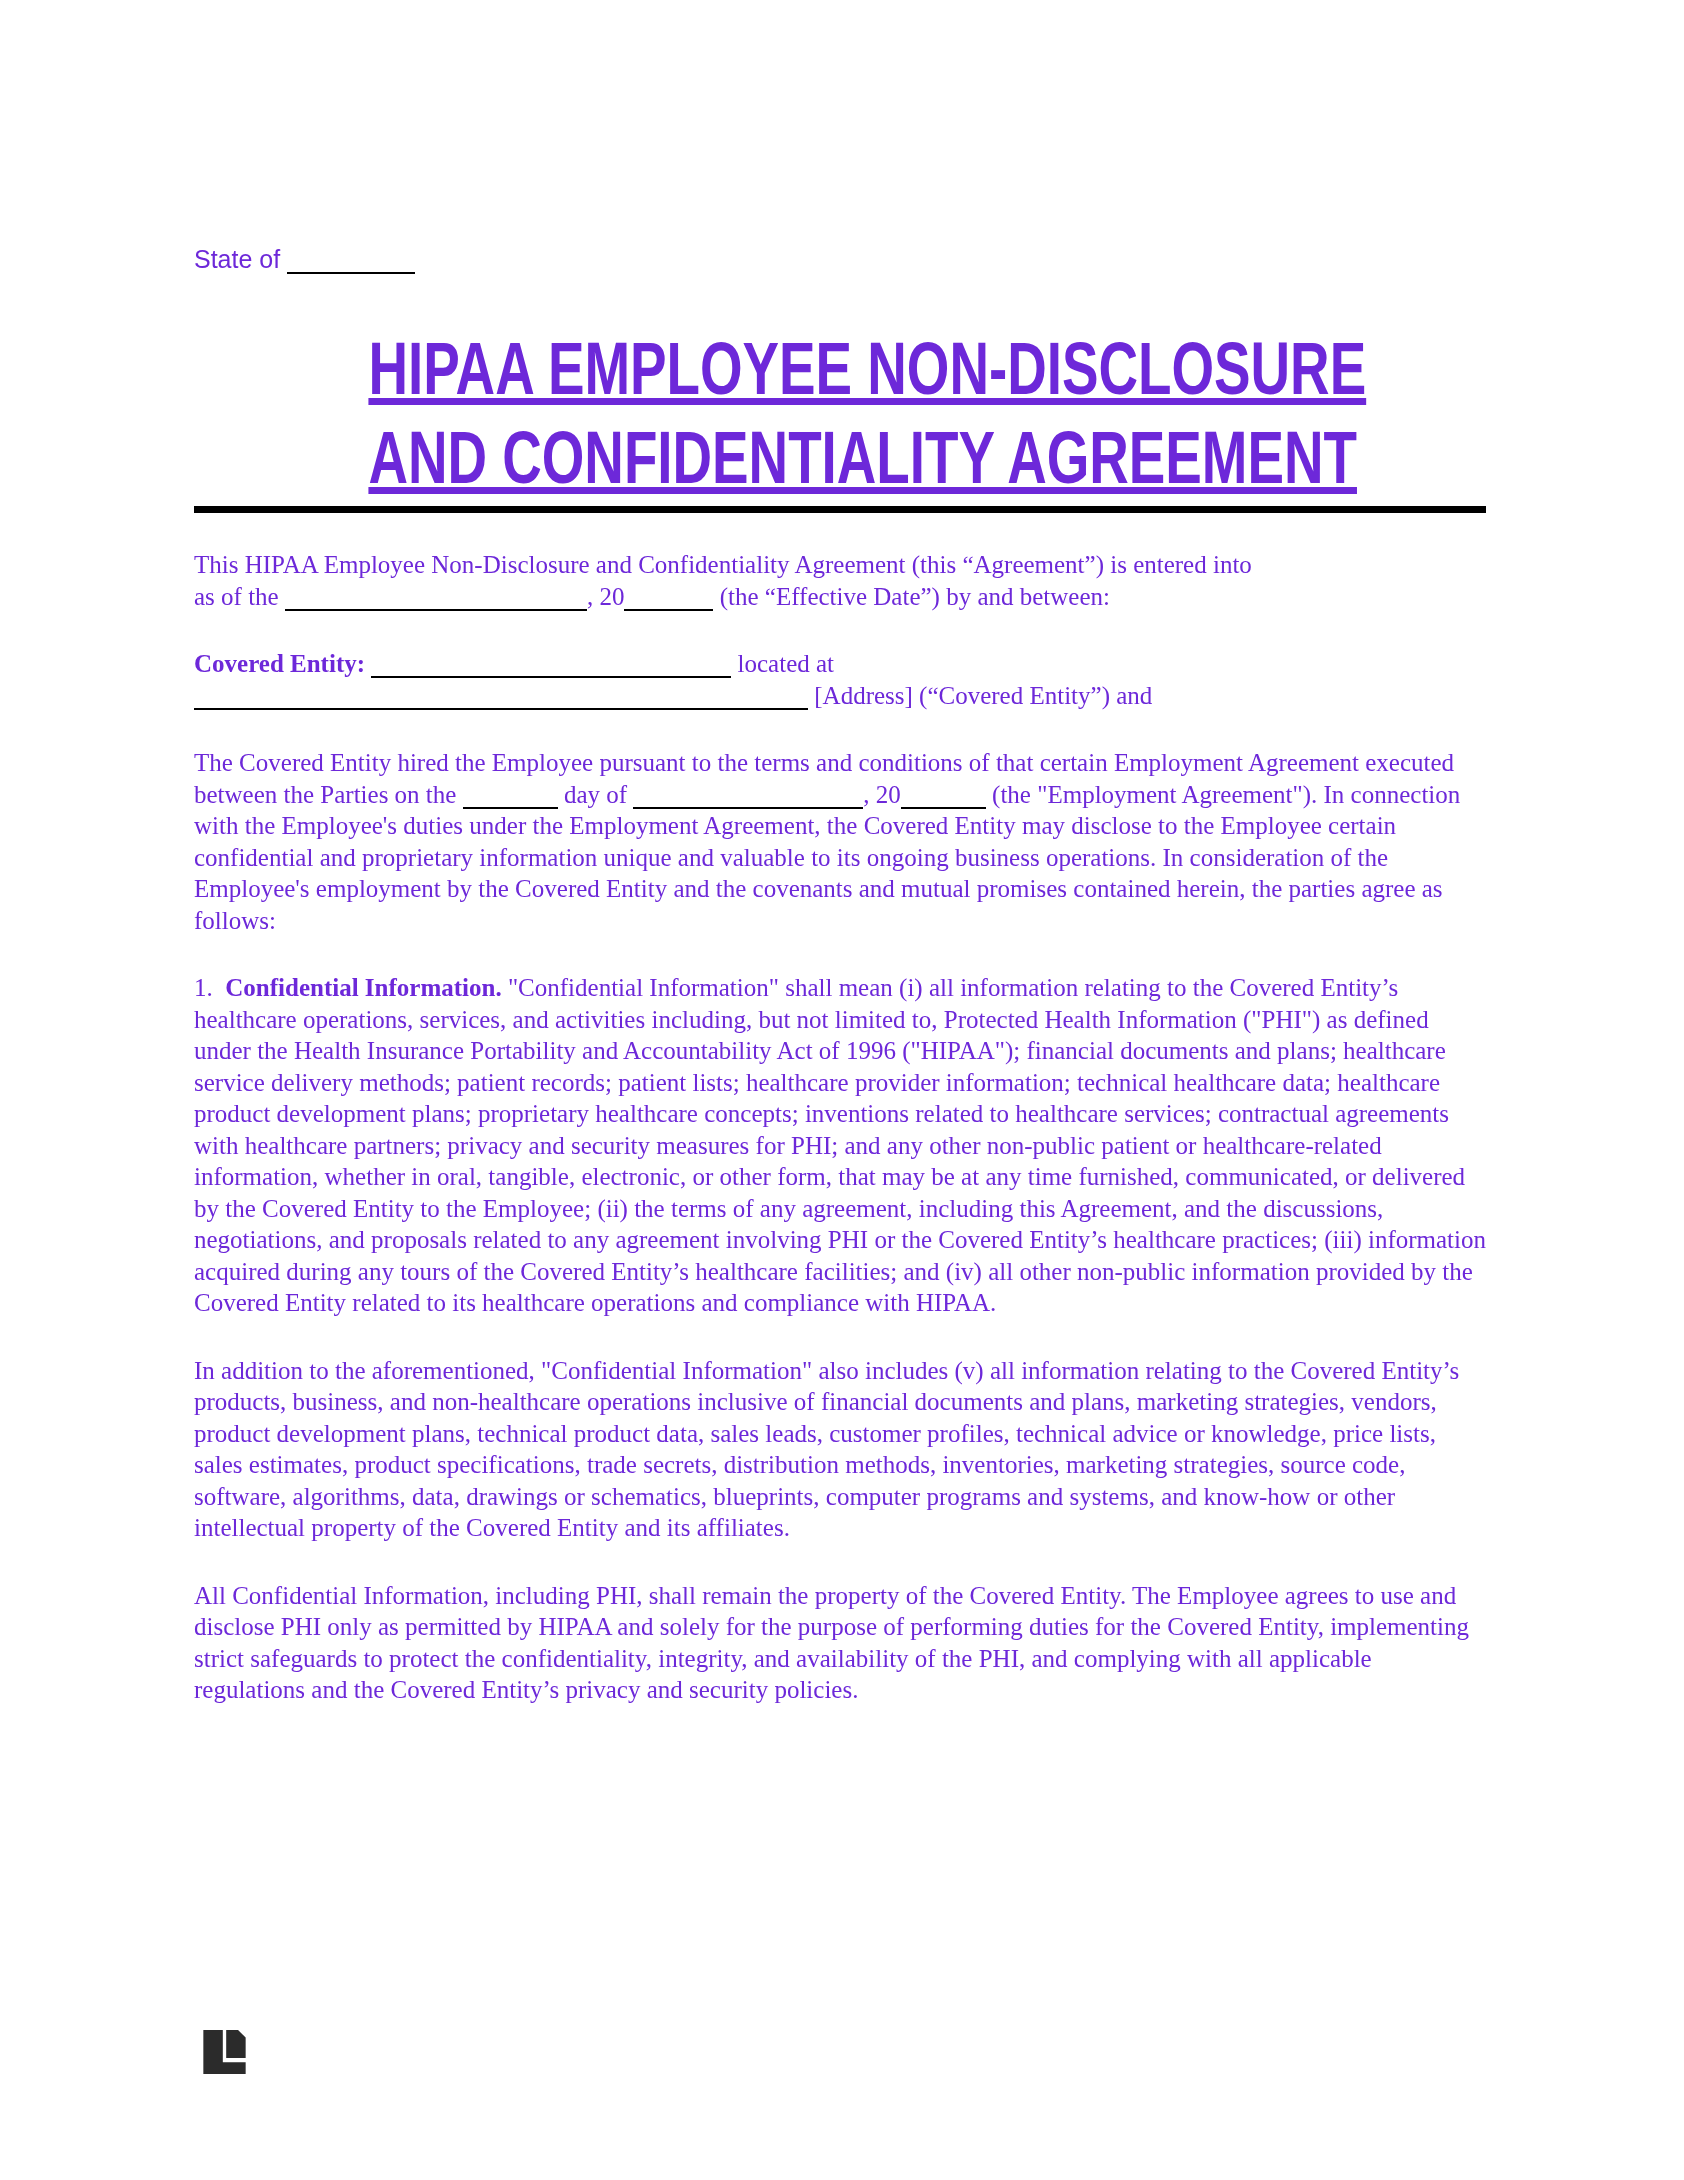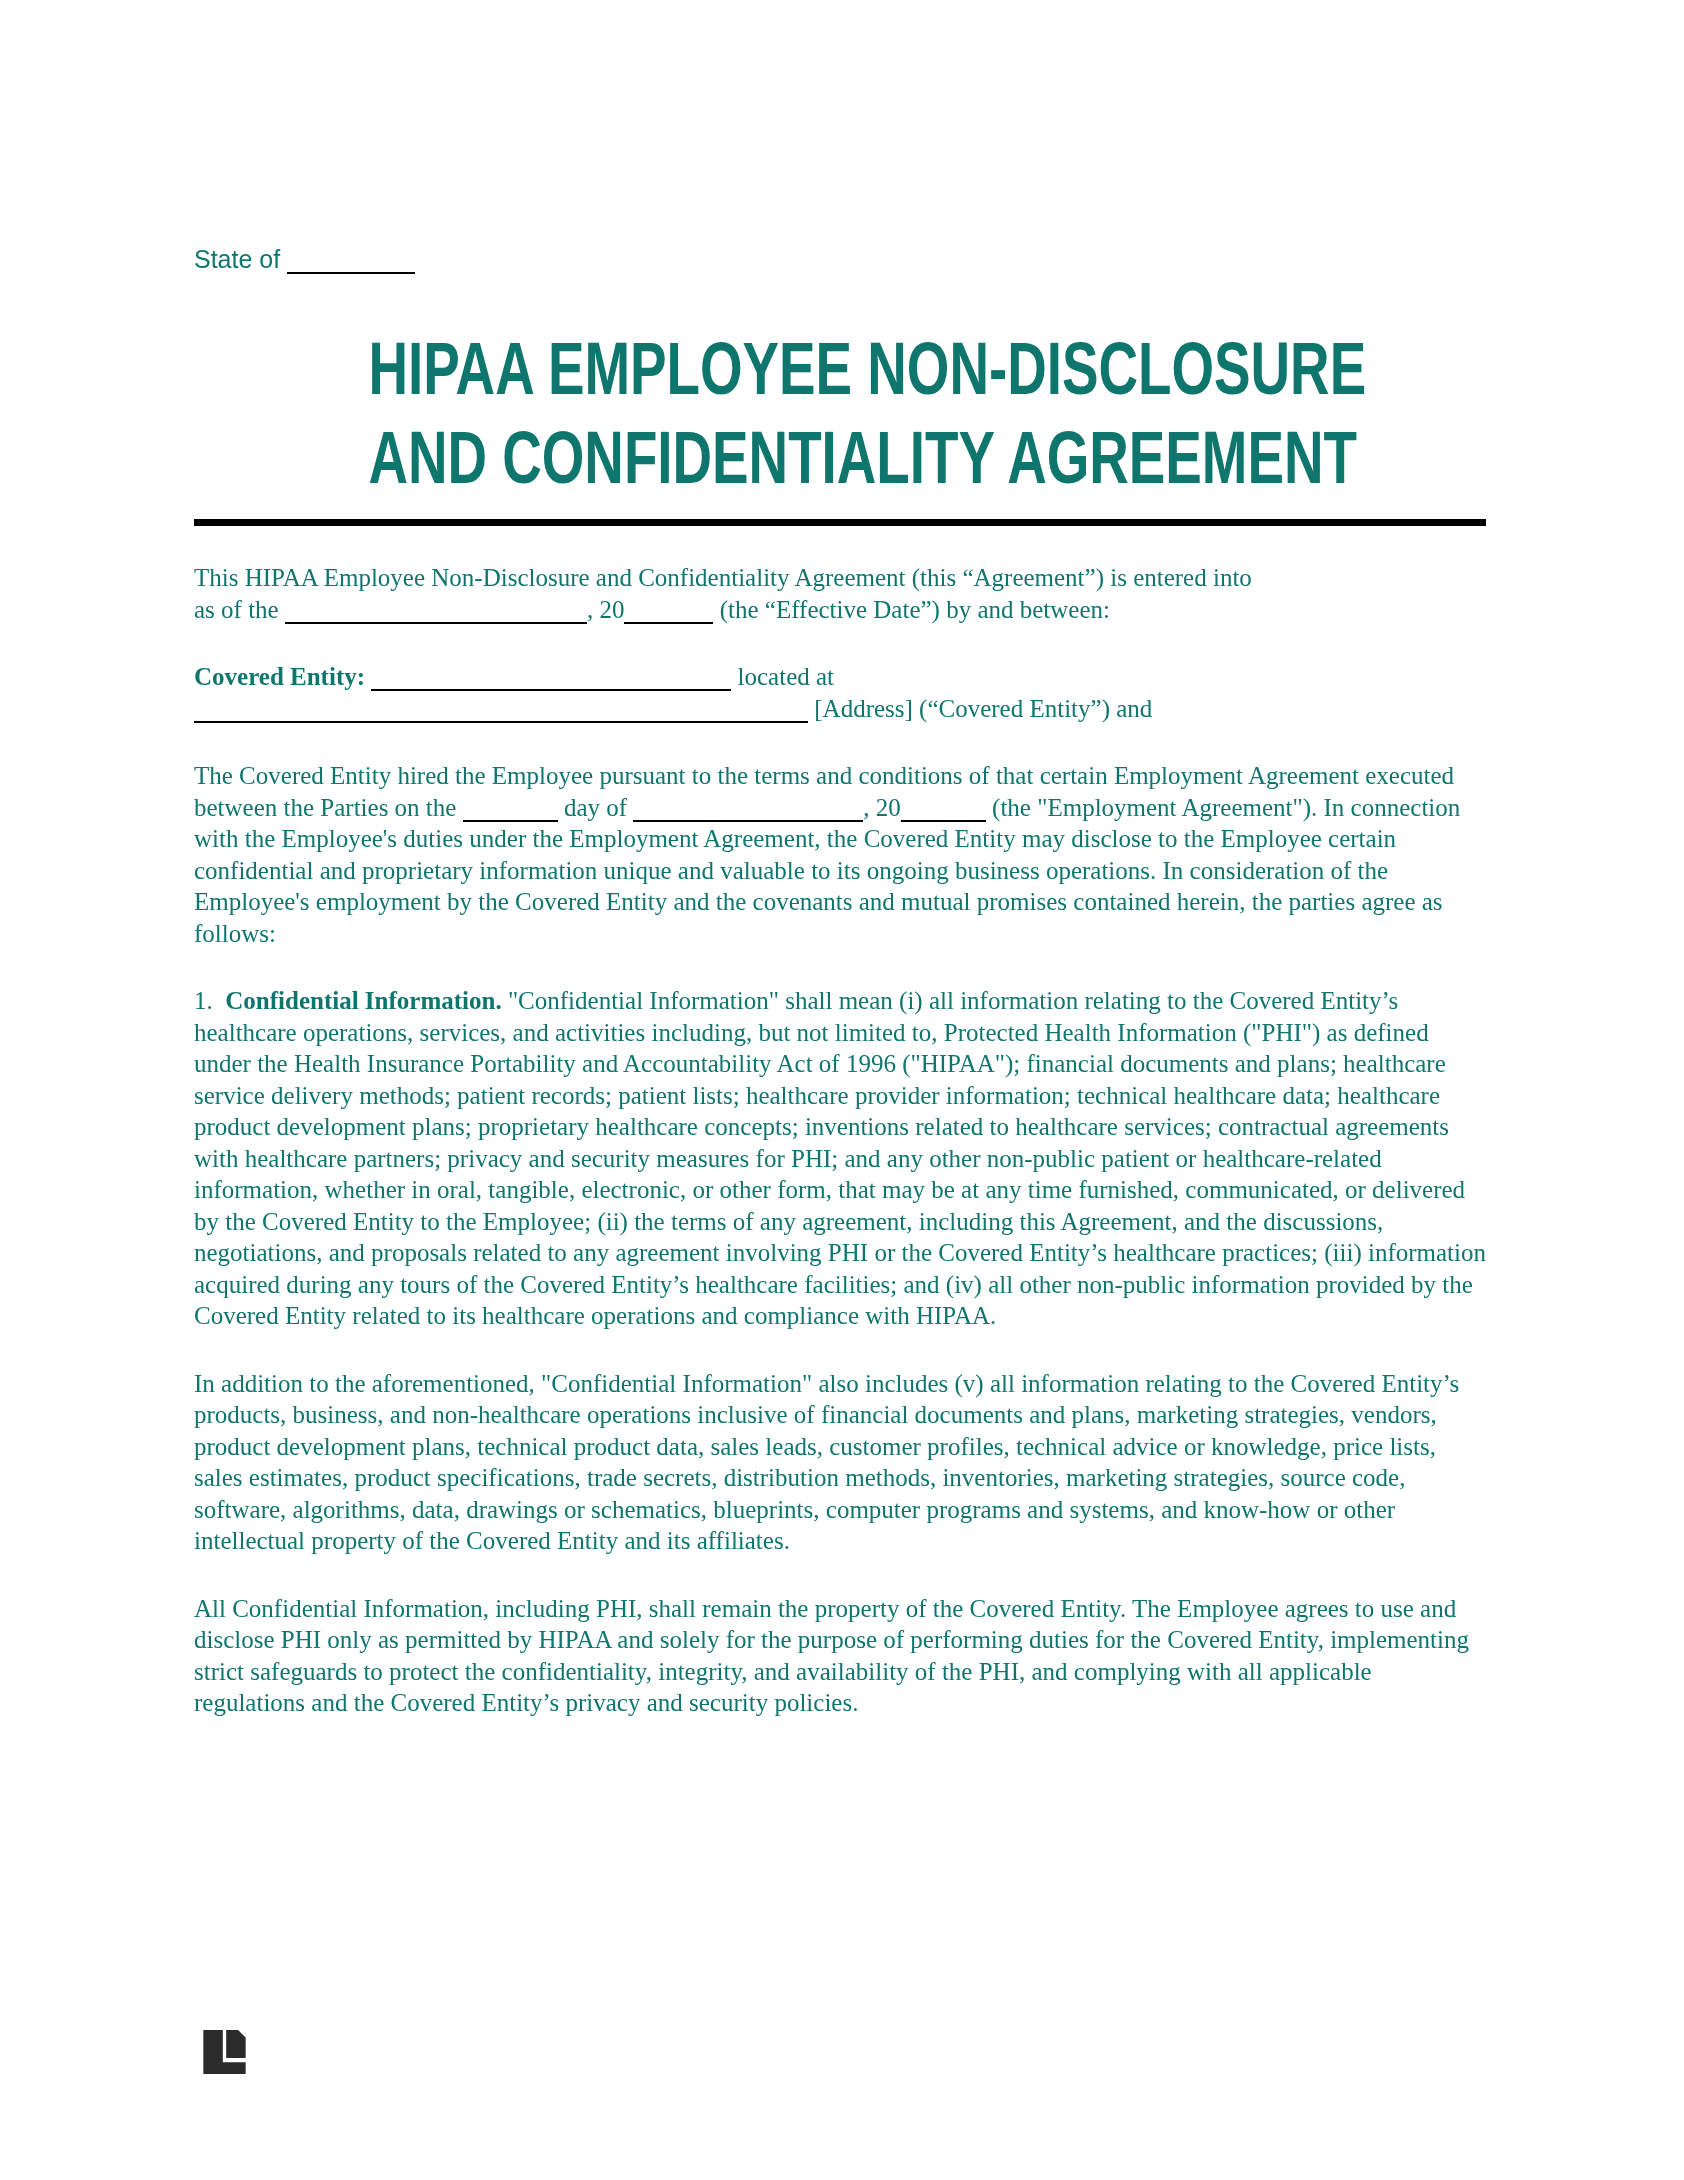--- a/index.html
+++ b/index.html
@@ -17,25 +17,26 @@
     left: 194px;
     top: 0;
     width: 1292px;
   }
   .state-line {
     margin: 244px 0 0 0;
     font-size: 25px;
     line-height: 31.5px;
   }
   .doc-title {
-    margin: 48px 0 17px 0;
+    margin: 48px 0 4px 0;
     font-size: 75px;
     font-weight: bold;
     line-height: 89px;
     text-align: center;
+    text-decoration: underline;
   }
   .title-line {
     display: block;
     transform: scaleX(0.73);
     transform-origin: 50% 50%;
     white-space: nowrap;
   }
   .title-rule {
     margin-top: 1.7px;
     height: 7.7px;
@@ -60,21 +61,21 @@
     left: 203px;
     top: 2030px;
     width: 43px;
     height: 44px;
   }
   .logo svg { display: block; width: 100%; height: 100%; }
 </style>
 </head>
 <body>
 
-<div class="page" style="color: #0f766e; background: rgb(255, 255, 255);">
+<div class="page" style="color: #6d28d9; background: rgb(255, 255, 255);">
   <div class="content">
 
     <p class="state-line">
       <span>State of</span>
       <span class="blank" id="state-blank" style="width: 128px;"></span>
     </p>
 
     <h1 class="doc-title">
       <span class="title-line">HIPAA EMPLOYEE NON-DISCLOSURE</span>
       <span class="title-line">AND CONFIDENTIALITY AGREEMENT</span>

